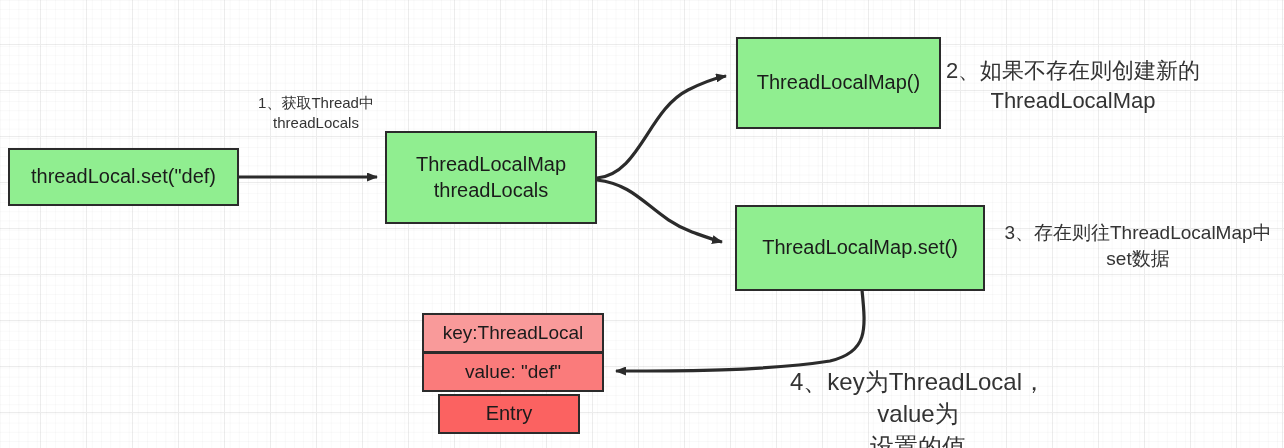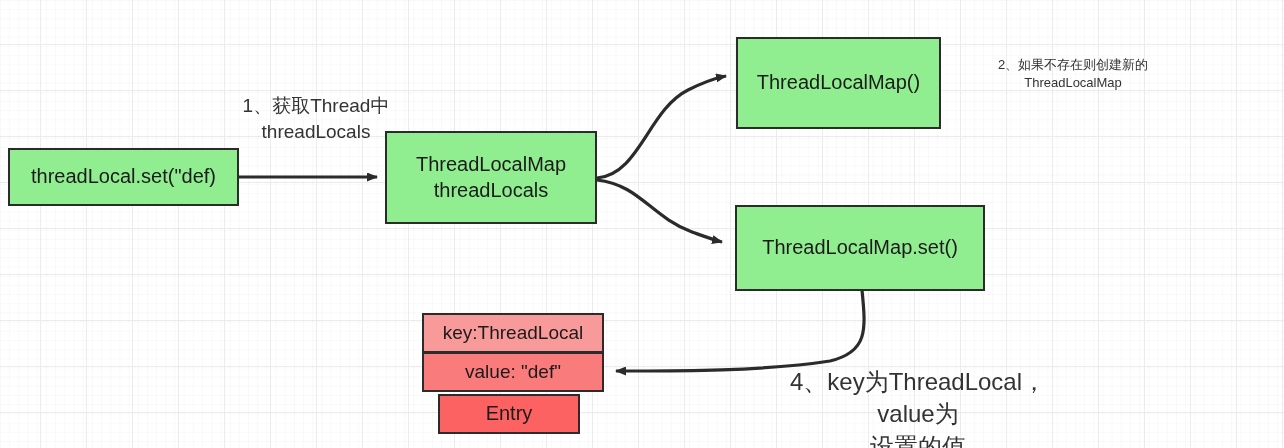--- a/index.html
+++ b/index.html
@@ -104,23 +104,25 @@
   <div class="node green" style="left:735px; top:205px; width:250px; height:86px; font-size:20px;">ThreadLocalMap.set()</div>
 
   <div class="node green" style="left:736px; top:37px; width:205px; height:92px; font-size:20px;">ThreadLocalMap()</div>
 
   <div class="node pink-light" style="left:422px; top:313px; width:182px; height:40px; font-size:19px;">key:ThreadLocal</div>
 
   <div class="node pink-mid" style="left:422px; top:352px; width:182px; height:40px; font-size:19px;">value: "def"</div>
 
   <div class="node red" style="left:438px; top:394px; width:142px; height:40px; font-size:20px;">Entry</div>
 
-  <div class="note" style="left:222px; top:93px; width:188px; font-size:19px;">1、获取Thread中
+  <div class="note" style="left:222px; top:93px; width:188px; font-size:15px;">1、获取Thread中
 threadLocals</div>
 
-  <div class="note" style="left:944px; top:56px; width:258px; font-size:13px;">2、如果不存在则创建新的
+  <div class="note" style="left:944px; top:56px; width:258px; font-size:22px;">2、如果不存在则创建新的
 ThreadLocalMap</div>
 
+  <div class="note" style="left:992px; top:220px; width:292px; font-size:19px;">3、存在则往ThreadLocalMap中
+set数据</div>
 
   <div class="note" style="left:763px; top:366px; width:310px; font-size:24px;">4、key为ThreadLocal，value为
 设置的值</div>
 
 </div>
 
 </body></html>

